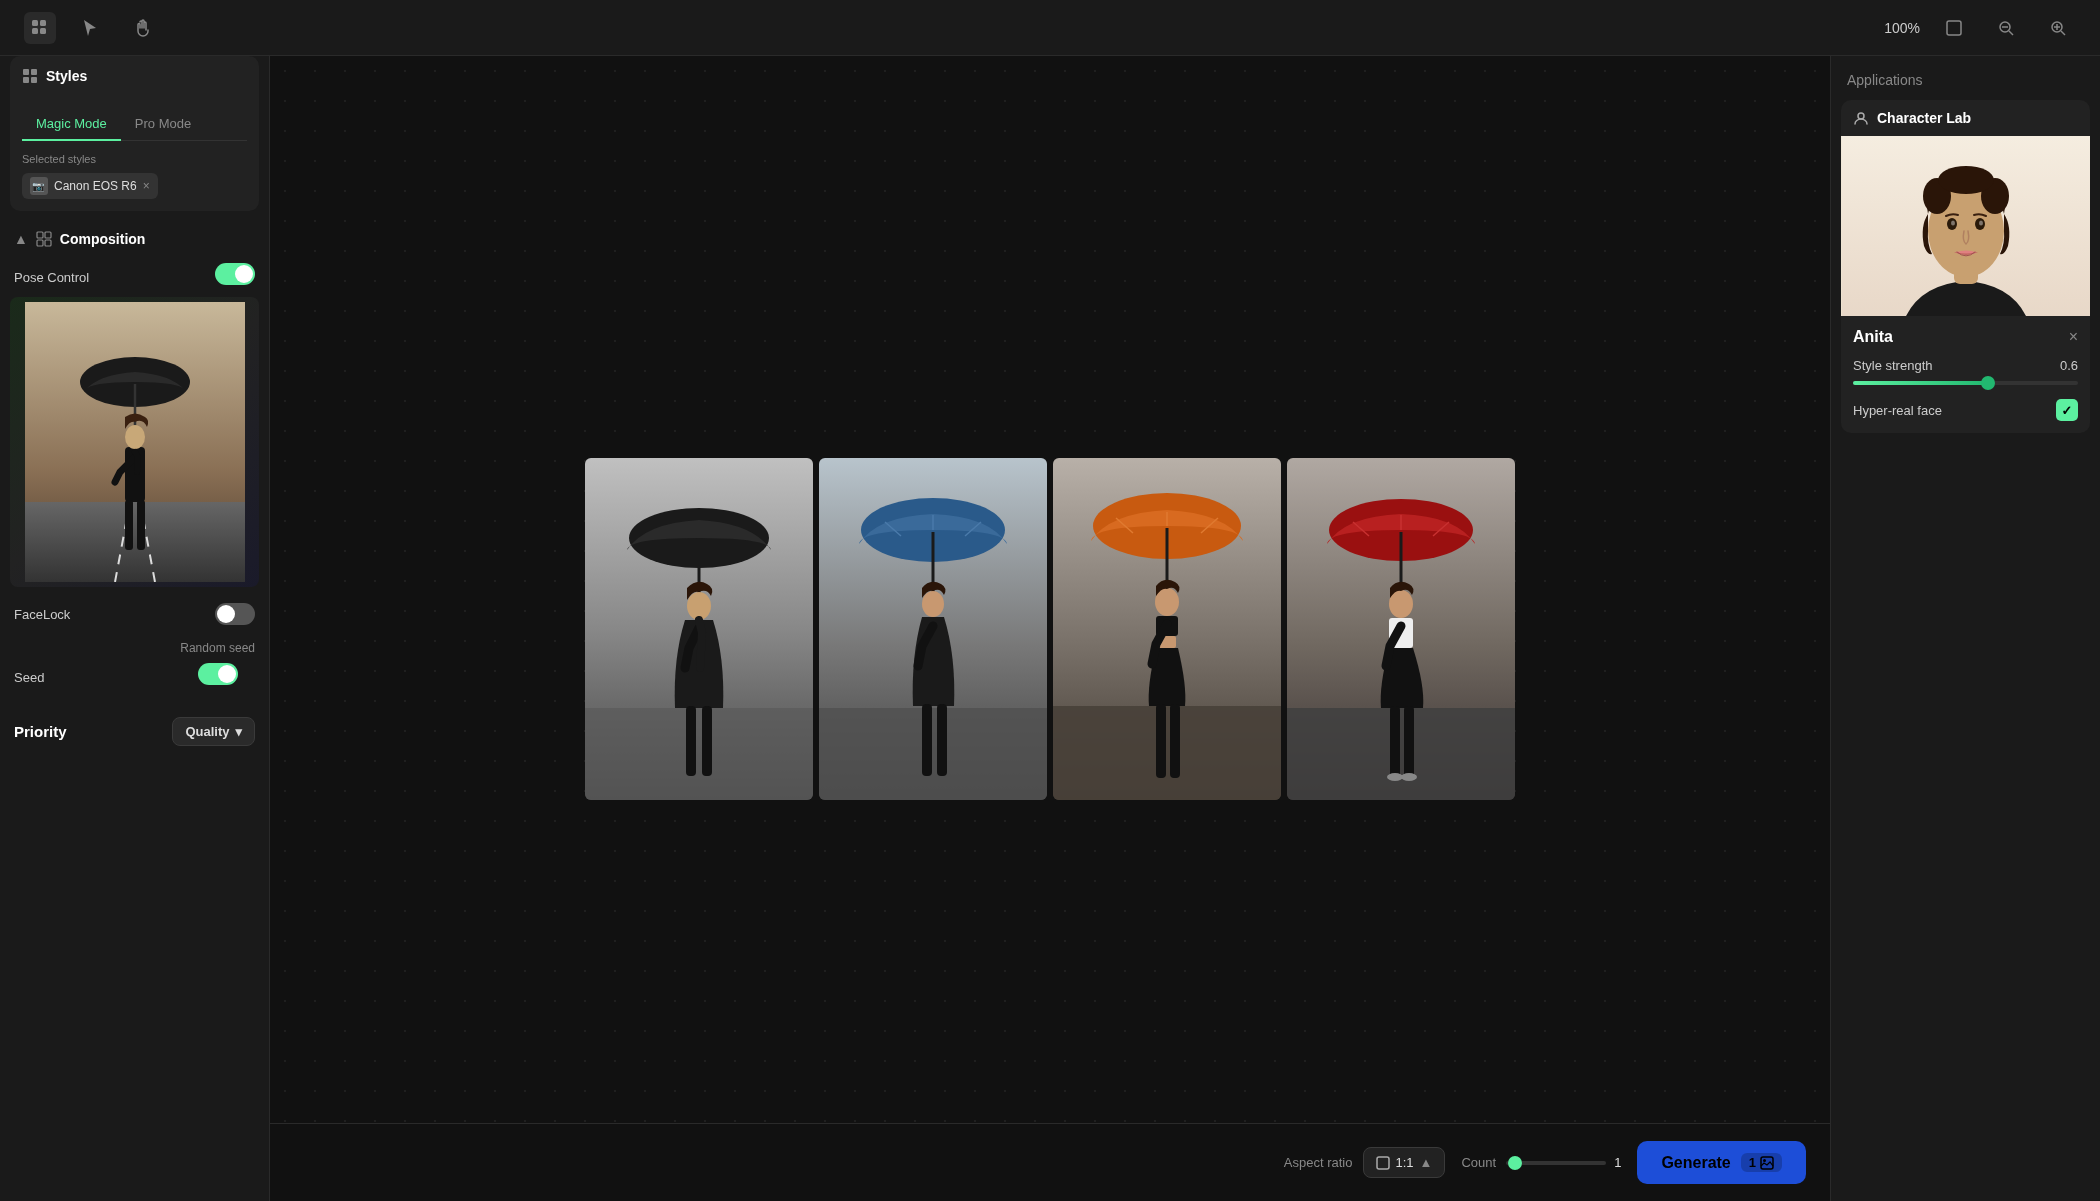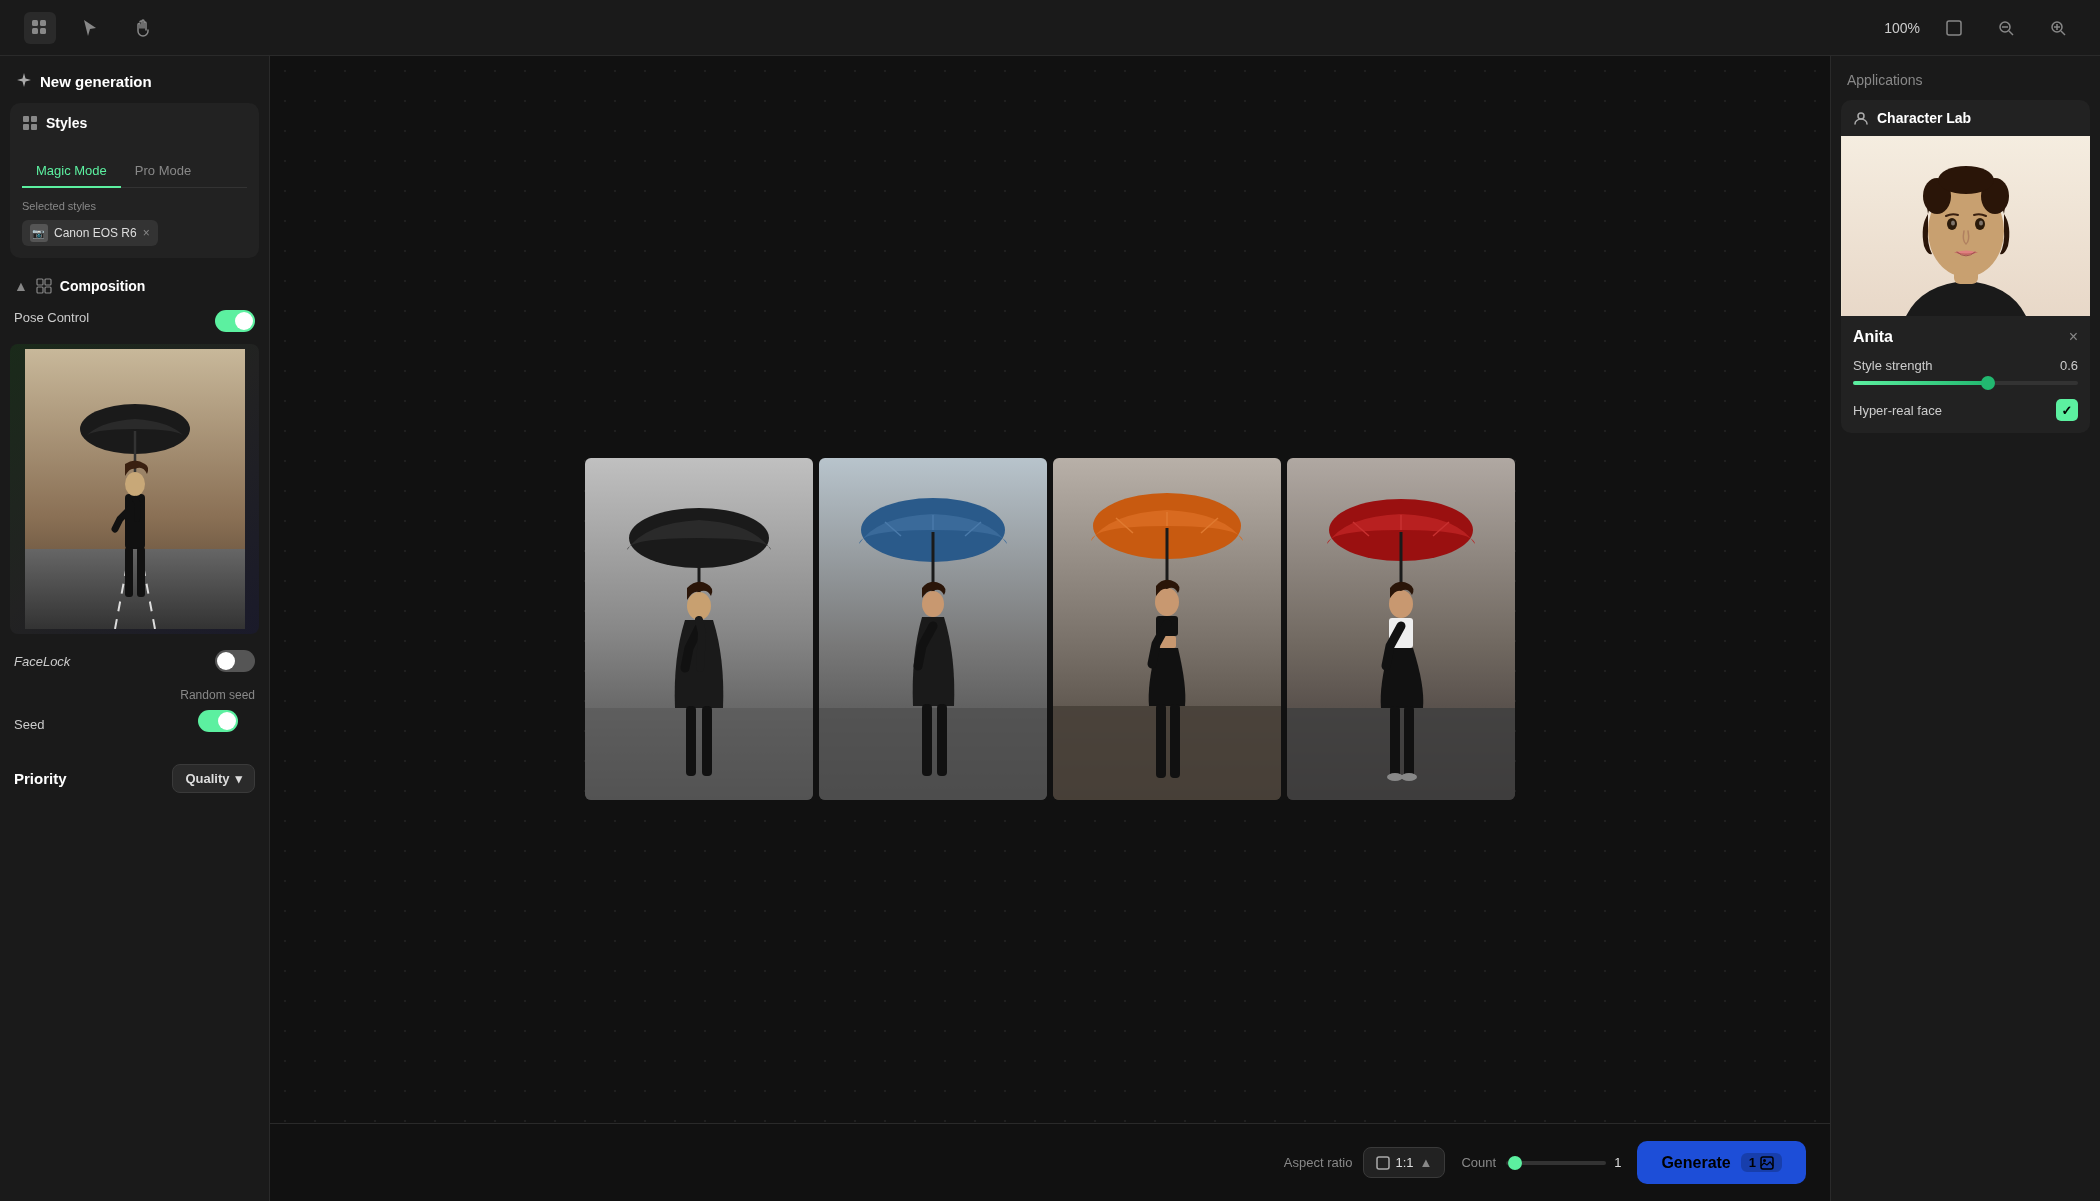--- a/index.html
+++ b/index.html
@@ -152,21 +152,21 @@
       gap: 8px;
       padding: 8px 4px;
       font-size: 14px;
       font-weight: 600;
       color: #fff;
       cursor: pointer;
     }
 
     .toggle-row {
       display: flex;
-      align-items: flex-start;
+      align-items: flex-end;
       justify-content: space-between;
       padding: 8px 4px;
       font-size: 13px;
       color: #ccc;
     }
 
     .toggle {
       width: 40px;
       height: 22px;
       border-radius: 11px;
@@ -201,21 +201,20 @@
       position: relative;
     }
 
     .facelock-row {
       display: flex;
       align-items: center;
       justify-content: space-between;
       padding: 8px 4px;
       font-size: 13px;
       color: #ccc;
-      font-style: italic;
     }
     .seed-row {
       display: flex;
       align-items: flex-end;
       justify-content: space-between;
       padding: 8px 4px;
       font-size: 13px;
       color: #ccc;
     }
     .seed-label-inner {
@@ -540,28 +539,20 @@
         <circle cx="8" cy="8" r="5" stroke="#888" stroke-width="1.5" fill="none"></circle>
         <line x1="12" y1="12" x2="16" y2="16" stroke="#888" stroke-width="1.5"></line>
         <line x1="5" y1="8" x2="11" y2="8" stroke="#888" stroke-width="1.5"></line>
         <line x1="8" y1="5" x2="8" y2="11" stroke="#888" stroke-width="1.5"></line>
       </svg>
     </div>
   </div>
 </div>
 
 <div class="left-panel">
-  <div class="panel-section-header">
-    <span>
-      <svg width="16" height="16" viewBox="0 0 16 16" fill="none">
-        <path d="M8 1L9.5 6.5L15 8L9.5 9.5L8 15L6.5 9.5L1 8L6.5 6.5L8 1Z" fill="#aaa"></path>
-      </svg>
-    </span>
-    <span>New generation</span>
-  </div>
 
   <div class="styles-block">
     <div style="display:flex;align-items:center;gap:8px;margin-bottom:24px;">
       <svg width="16" height="16" viewBox="0 0 16 16" fill="none">
         <rect x="1" y="1" width="6" height="6" rx="1" fill="#888"></rect>
         <rect x="9" y="1" width="6" height="6" rx="1" fill="#888"></rect>
         <rect x="1" y="9" width="6" height="6" rx="1" fill="#888"></rect>
         <rect x="9" y="9" width="6" height="6" rx="1" fill="#888"></rect>
       </svg>
       <span style="font-size:14px;font-weight:600;color:#fff;">Styles</span>

